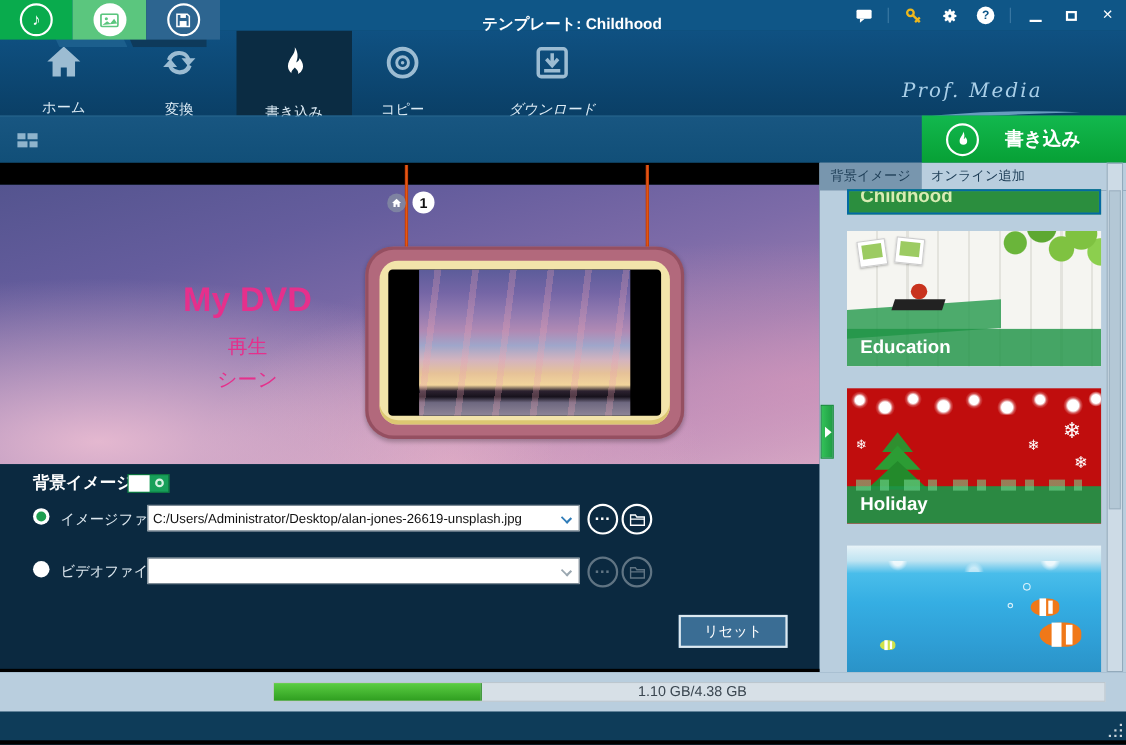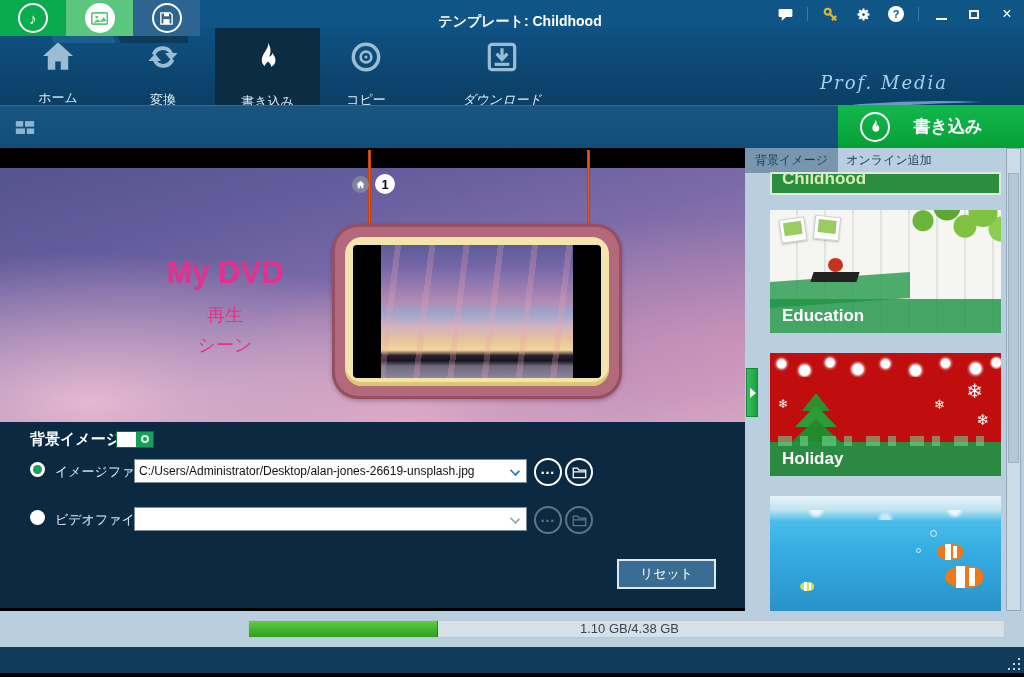--- a/index.html
+++ b/index.html
@@ -82,21 +82,21 @@
   .circbtn.dim{opacity:.35;cursor:default;}
   .resetbtn{position:absolute;left:617px;top:137px;width:99px;height:30px;background:#3a6d94;border:2px solid #dde9f1;color:#fff;font-size:13px;display:flex;align-items:center;justify-content:center;cursor:pointer;}
 
   
   .tabsrow{position:absolute;left:745px;top:148px;width:279px;height:25px;background:#b9cede;display:flex;}
   .tab{height:25px;display:flex;align-items:center;justify-content:center;font-size:12px;color:#1c3c55;cursor:pointer;}
   .tab.sel{background:#7896ae;}
   .sidebody{position:absolute;left:745px;top:173px;width:279px;height:438px;background:#b9cede;}
   .thumb{position:absolute;left:770px;width:231px;overflow:hidden;cursor:pointer;}
   .tlabel{position:absolute;left:0;bottom:0;width:100%;height:34px;background:rgba(30,148,70,.82);color:#fff;font-size:17px;font-weight:bold;line-height:34px;padding-left:12px;}
-  .thumb.childhood{top:172px;height:23px;border:2px solid #e5e5e5;background:#47a44f;}
+  .thumb.childhood{top:172px;height:23px;border:2px solid #0369a1;background:#47a44f;}
   .thumb.childhood .band{position:absolute;left:0;top:-12px;width:100%;height:34px;background:rgba(40,140,60,.9);color:#d9ecb4;font-size:17px;font-weight:bold;line-height:34px;padding-left:10px;}
   .thumb.education{top:210px;height:123px;background:repeating-linear-gradient(90deg,#f5f5f1 0 26px,#e3e3dd 26px 28px);}
   .leaves{position:absolute;right:-12px;top:-14px;width:120px;height:55px;
     background:radial-gradient(circle at 75% 30%,#7fc241 0 14px,transparent 15px),radial-gradient(circle at 45% 20%,#5da832 0 13px,transparent 14px),radial-gradient(circle at 90% 60%,#8ccf4e 0 12px,transparent 13px),radial-gradient(circle at 25% 45%,#6ab53a 0 10px,transparent 11px),radial-gradient(circle at 60% 55%,#7fc241 0 11px,transparent 12px);}
   .polaroid{position:absolute;width:26px;height:24px;background:#fff;border:1px solid #ccc;box-shadow:0 1px 2px rgba(0,0,0,.25);}
   .polaroid .ph{position:absolute;left:3px;top:3px;right:3px;bottom:6px;background:#9ccb62;}
   .gradcap{position:absolute;left:42px;top:62px;width:46px;height:10px;background:#222;transform:skewX(-18deg);}
   .capapple{position:absolute;left:58px;top:48px;width:15px;height:14px;border-radius:50%;background:#c8331e;}
   .desk{position:absolute;left:0;bottom:30px;width:140px;height:26px;background:#2f9e55;transform:skewY(-4deg);opacity:.85;}
   .thumb.holiday{top:353px;height:123px;background:#c00d0d;}

